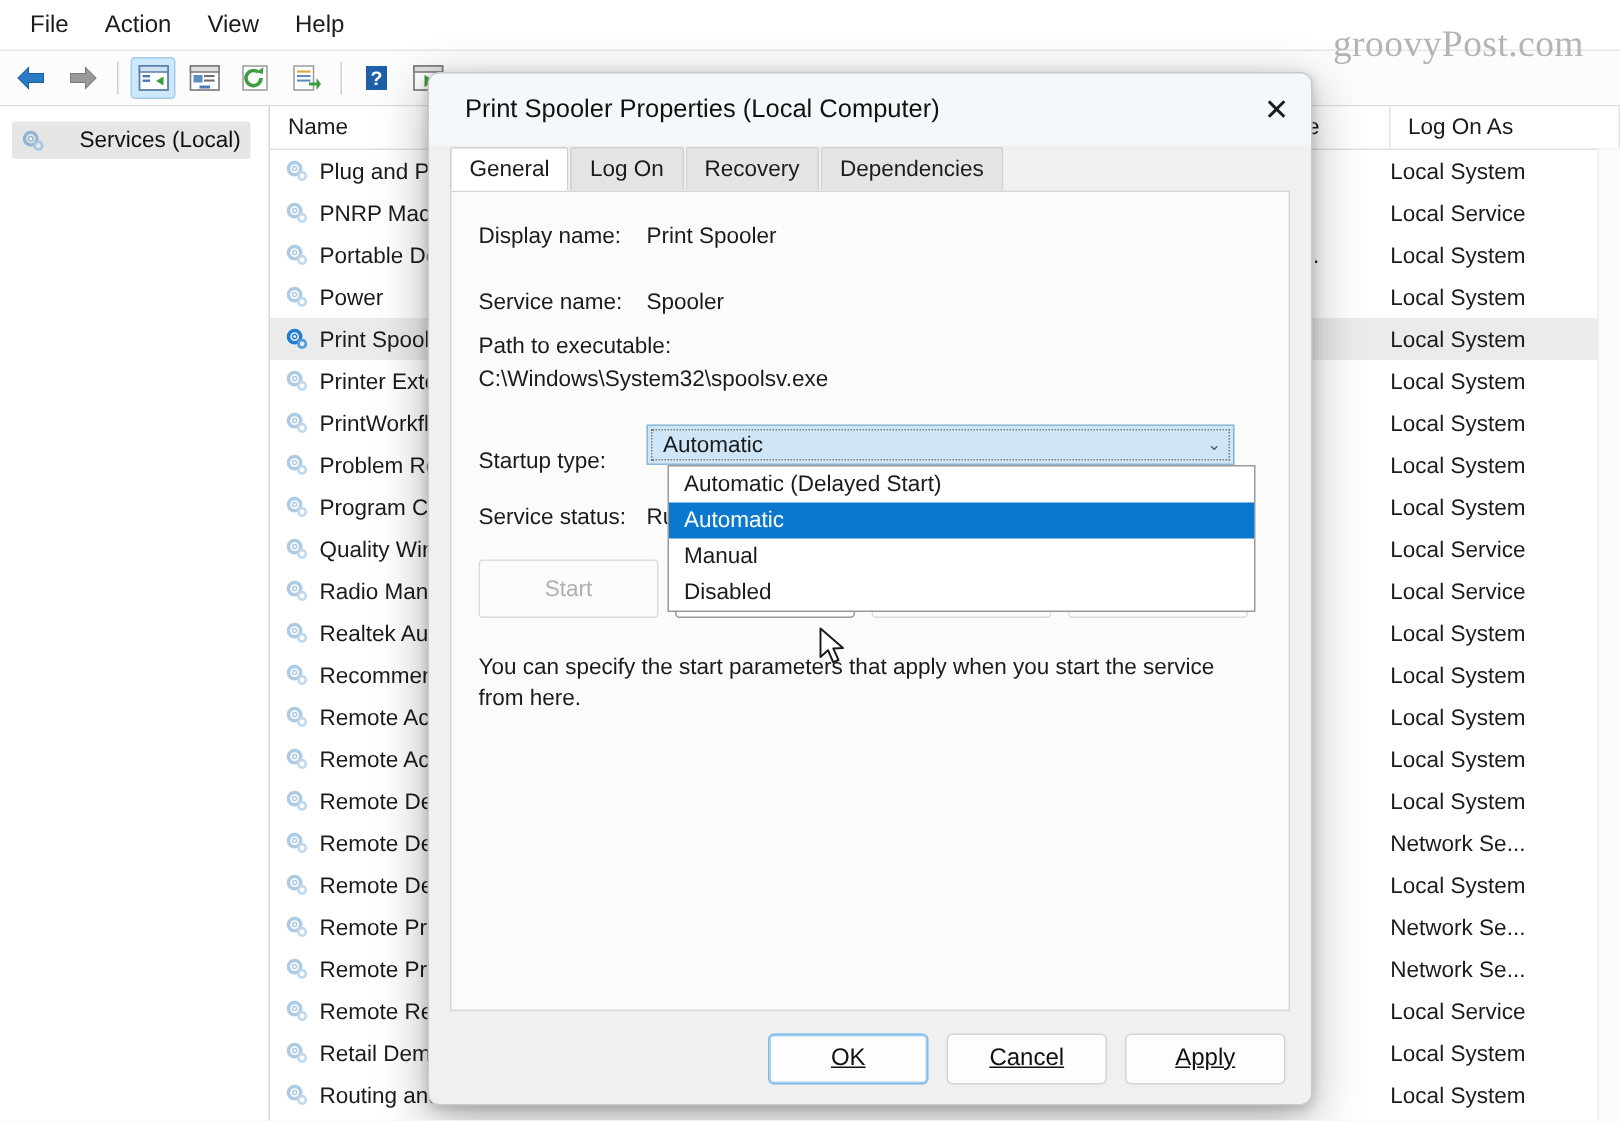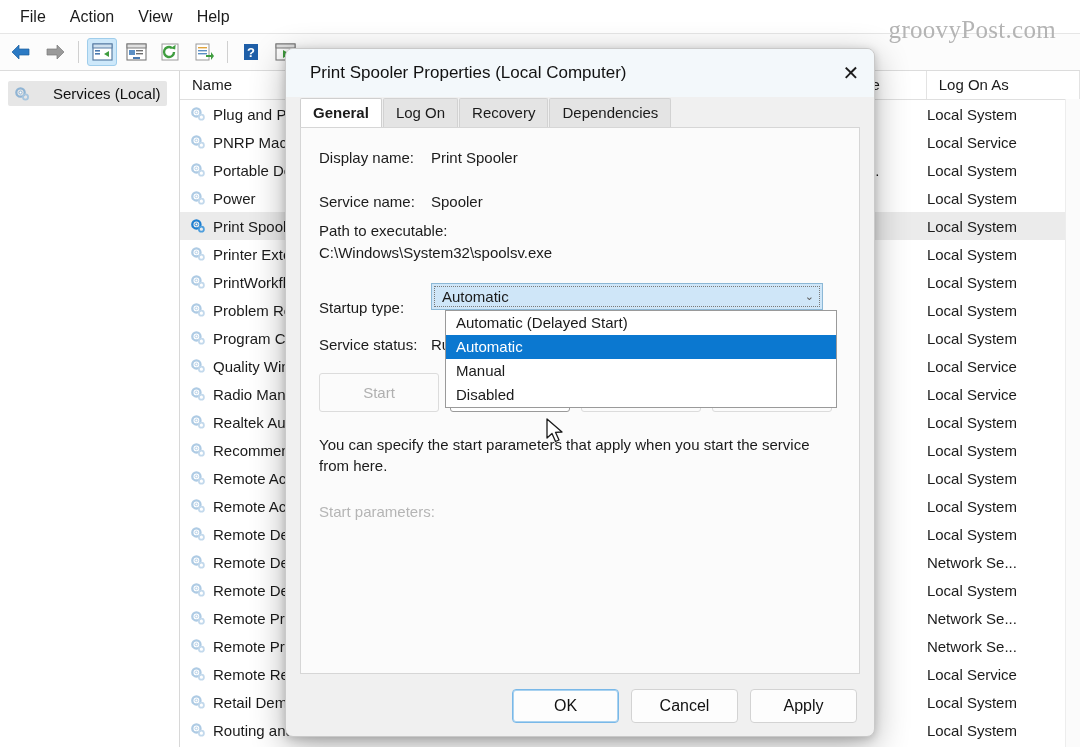--- a/index.html
+++ b/index.html
@@ -230,21 +230,21 @@
     margin-right: 1px;
     background: #e4e4e4;
     border: 1px solid #d2d2d2;
     border-bottom: none;
     border-radius: 2px 2px 0 0;
     line-height: 1.15;
   }
   .tab.active {
     background: #ffffff;
     border-color: #cfcfcf;
-    font-weight: bold;
+    font-weight: normal;
     position: relative;
     z-index: 2;
   }
 
   .tabpanel {
     position: absolute;
     left: 14px;
     right: 14px;
     top: 78px;
     bottom: 62px;
@@ -381,20 +381,21 @@
     height: 34px;
     background: #fdfdfd;
     border: 1px solid #d3d3d3;
     border-radius: 4px;
     font-size: 16px;
     color: #111;
     display: flex;
     align-items: center;
     justify-content: center;
     box-sizing: border-box;
+    text-decoration: underline;
   }
   .dlg-btn.default {
     border: 1px solid #79b8e8;
     box-shadow: 0 0 0 1px #a9d2f0 inset;
   }
 
   
   .cursor {
     position: absolute;
     z-index: 80;
@@ -933,21 +934,20 @@
 
       <div class="ctl-row" style="margin-top:20px;" id="ctl-row">
           <div class="ctl-btn">Start</div>
           <div class="ctl-btn enabled">Stop</div>
           <div class="ctl-btn">Pause</div>
           <div class="ctl-btn">Resume</div>
         </div>
 
       <div class="help-text" style="margin-top:22px;">You can specify the start parameters that apply when you start the service from here.</div>
 
-      <div class="sp-label" style="margin-top:27px;">Start parameters:</div>
     </div>
 
     <div class="dlg-footer">
       <div class="dlg-btn default">OK</div>
       <div class="dlg-btn">Cancel</div>
       <div class="dlg-btn">Apply</div>
     </div>
   </div>
 
   <div class="cursor" style="left:546px; top:418px;">

